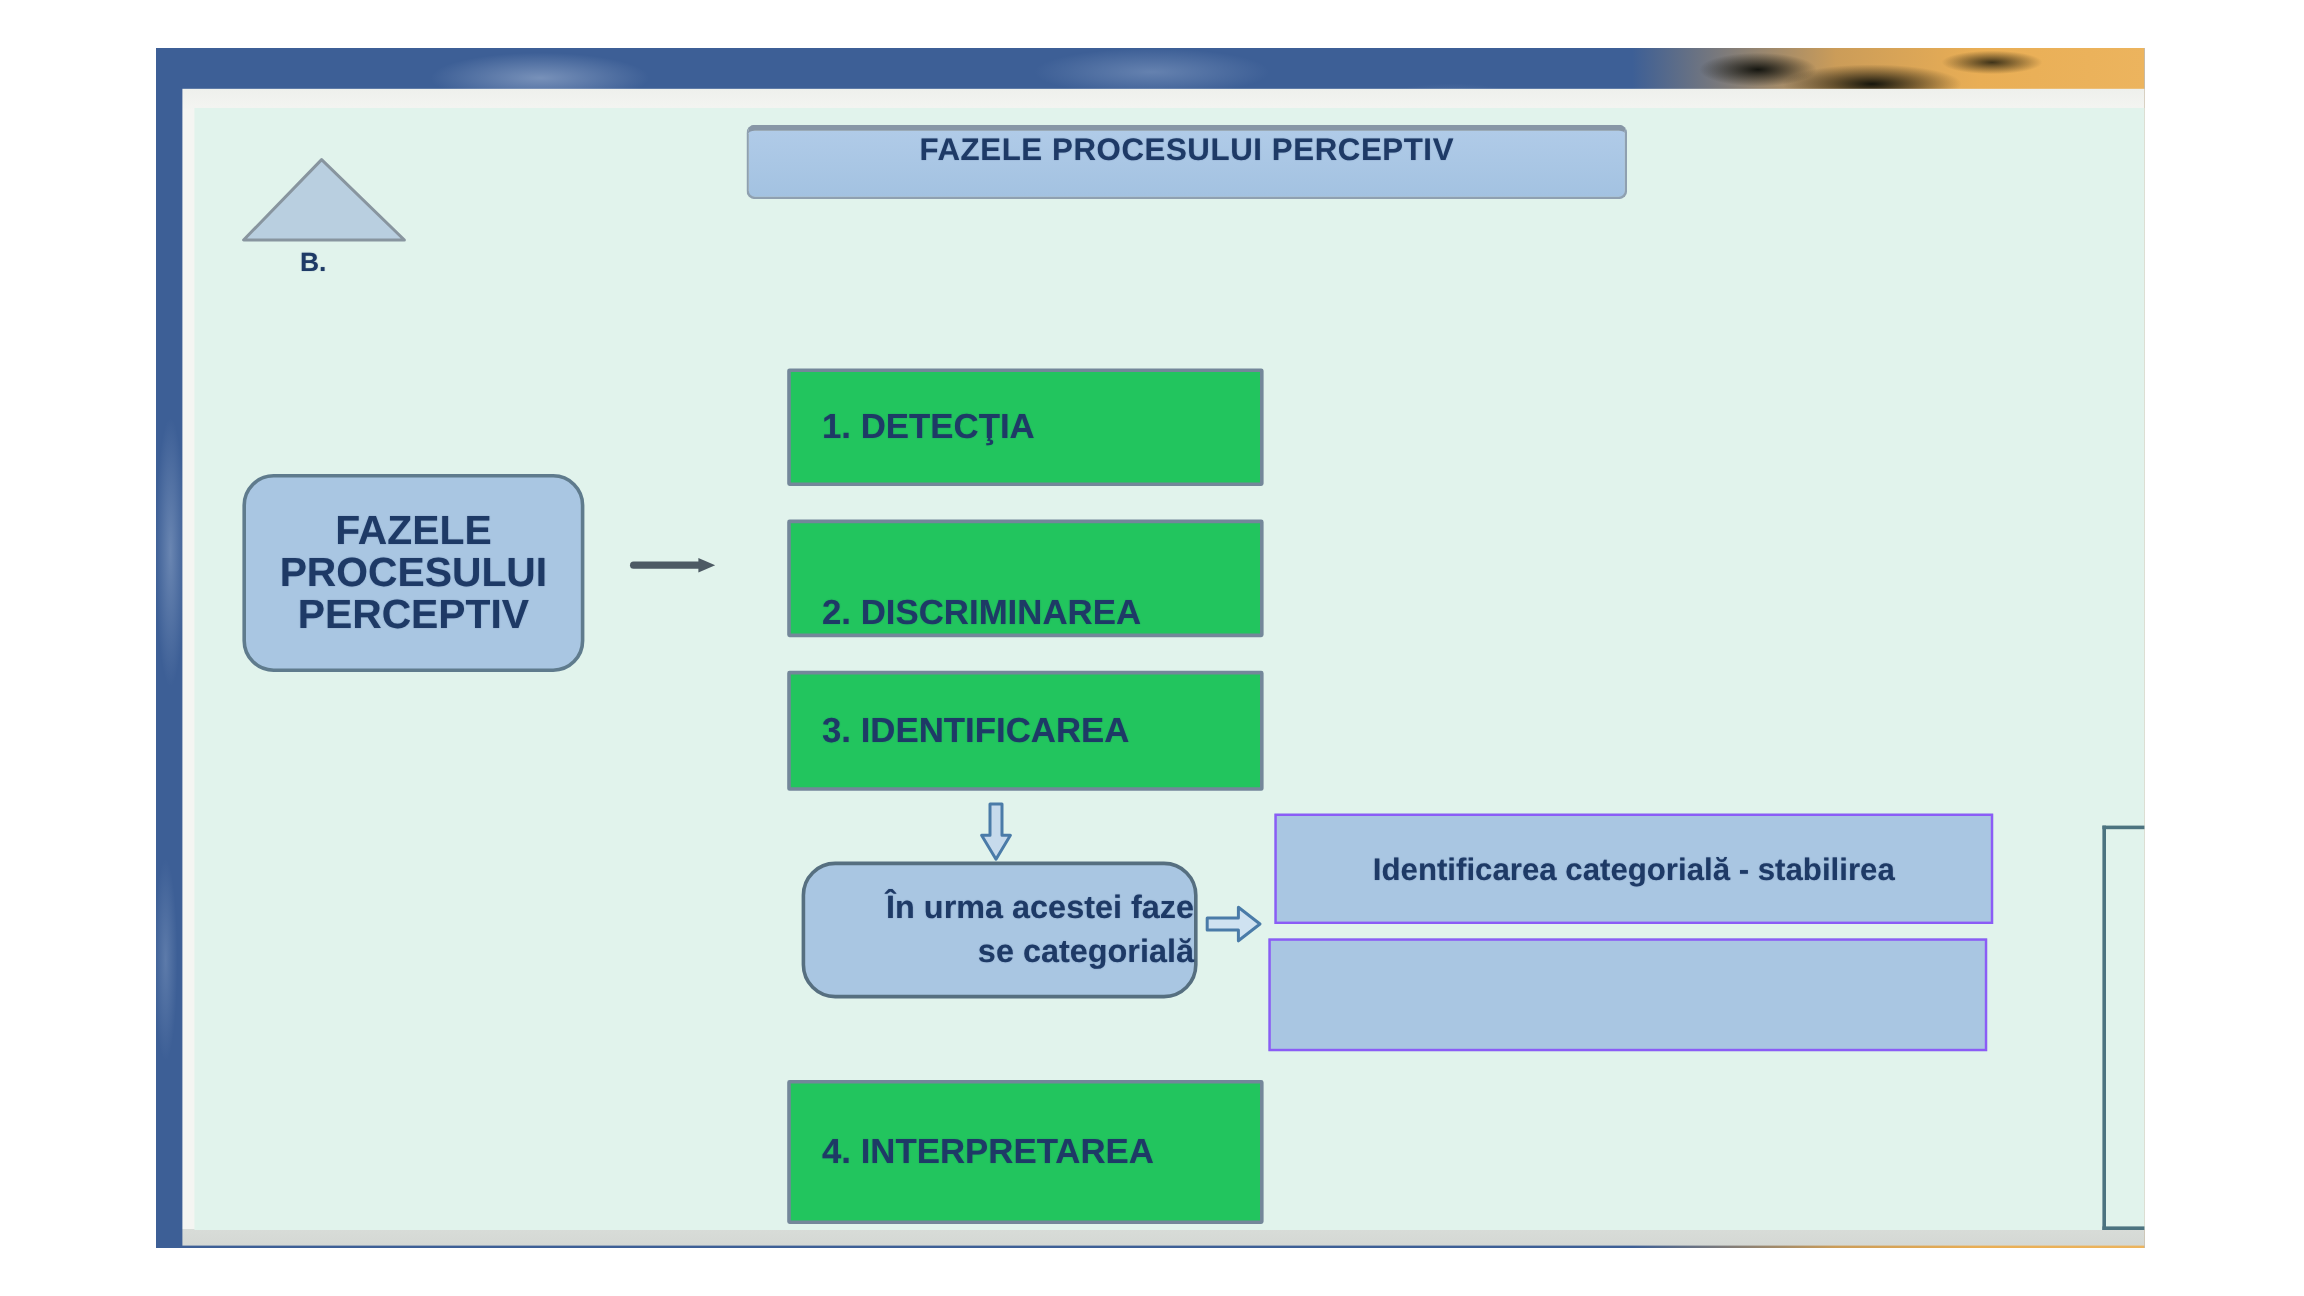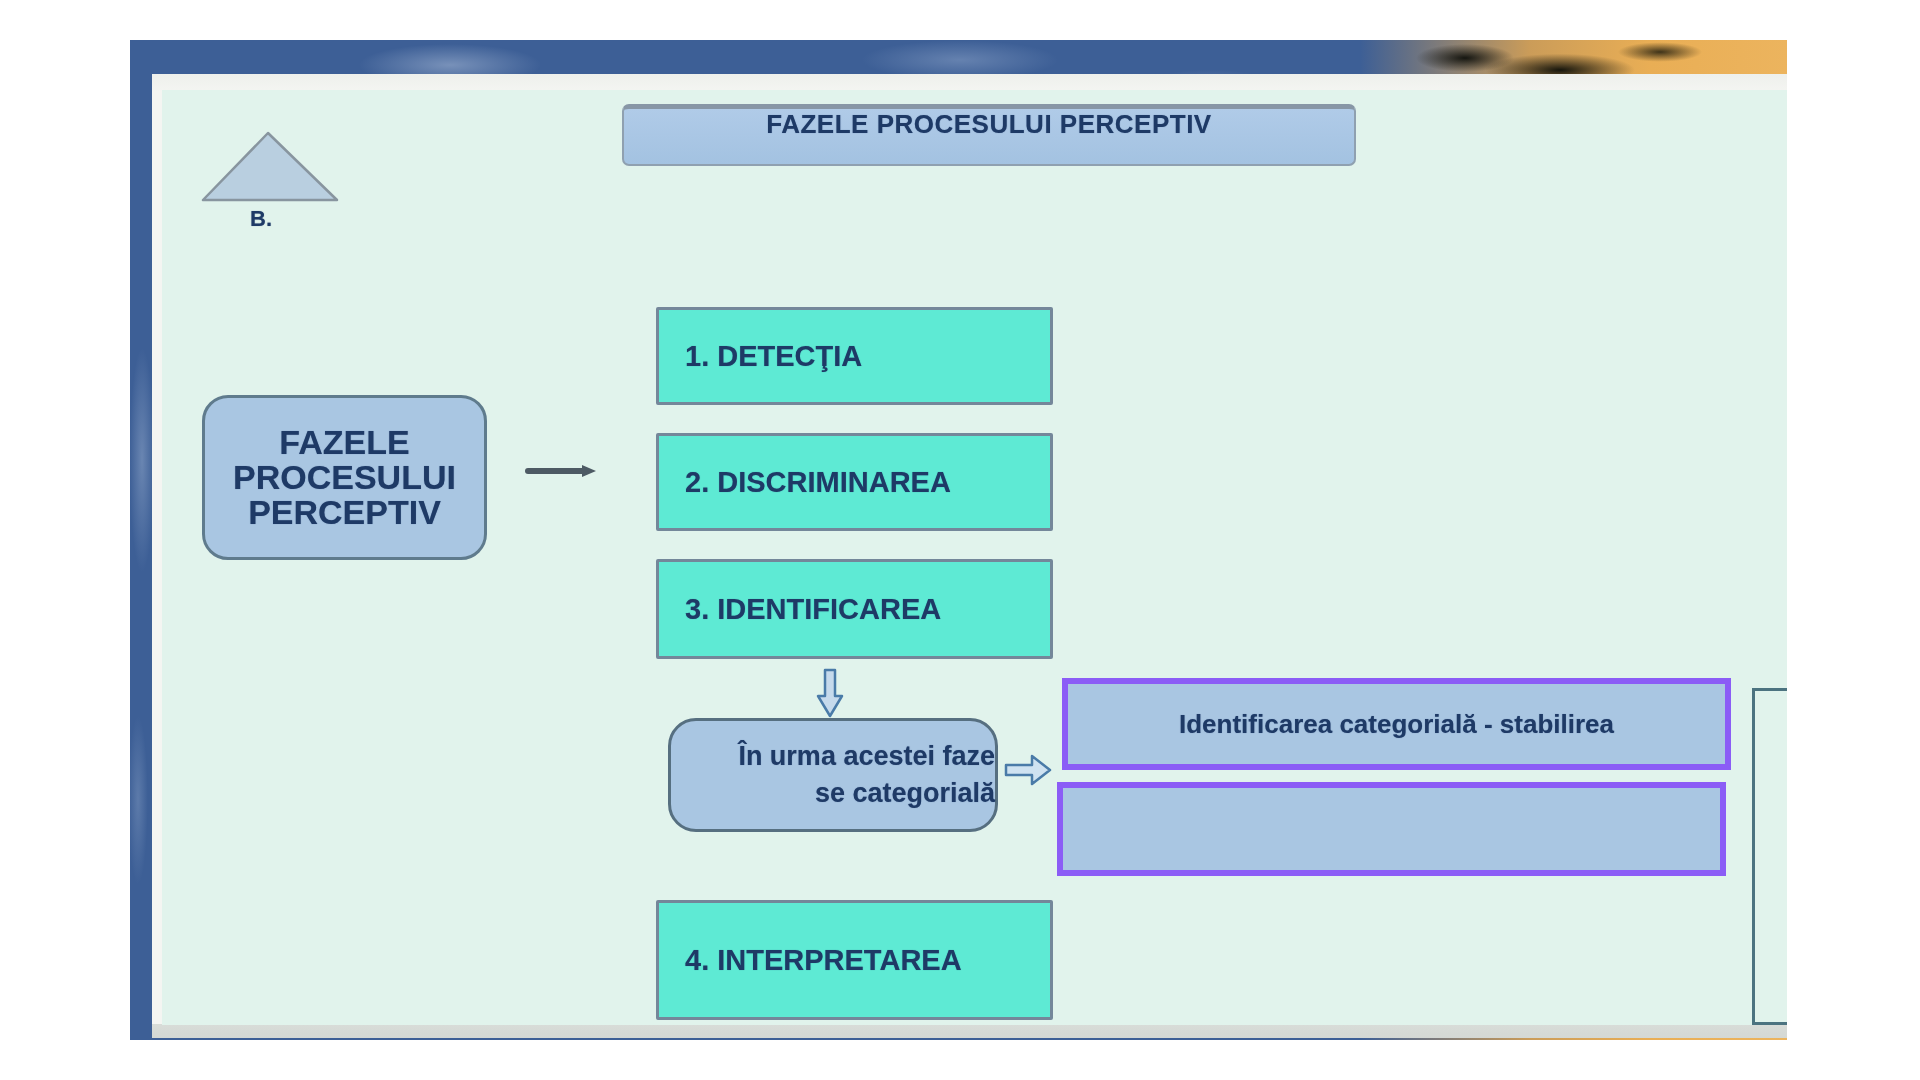--- a/index.html
+++ b/index.html
@@ -43,38 +43,38 @@
   .marker-label{position:absolute;left:88px;top:116px;font-size:22px;}
   .rootnode{
     position:absolute;left:40px;top:305px;width:285px;height:165px;
     background:#a9c6e2;border:3px solid #5f7b8d;border-radius:26px;box-sizing:border-box;
     display:flex;flex-direction:column;align-items:center;justify-content:center;
     font-size:34px;line-height:35px;text-align:center;
   }
   .connector{position:absolute;left:362px;top:373px;width:74px;height:16px;}
   .phasebox{
     position:absolute;left:494px;width:397px;height:98px;
-    background:#5eead4;border:3px solid #74879a;box-sizing:border-box;
+    background:#22c55e;border:3px solid #74879a;box-sizing:border-box;
     display:flex;align-items:center;padding-left:26px;font-size:29px;border-radius:2px;
   }
   .phase1{top:217px;}
-  .phase2{top:343px;}
+  .phase2{top:343px;align-items:flex-end;}
   .phase3{top:469px;height:100px;}
   .phase4{top:810px;height:120px;}
   .down-arrow{position:absolute;left:654px;top:578px;width:28px;height:50px;}
   .resultnode{
     position:absolute;left:506px;top:628px;width:330px;height:114px;
     background:#a9c6e2;border:3px solid #566f80;border-radius:28px;box-sizing:border-box;
     display:flex;flex-direction:column;align-items:flex-end;justify-content:center;
     font-size:27px;line-height:37px;text-align:center;
   }
   .right-arrow{position:absolute;left:842px;top:662px;width:48px;height:36px;}
   .outcomebox{
-    position:absolute;width:669px;
-    background:#a9c6e2;border:6px solid #8b5cf6;box-sizing:border-box;
+    position:absolute;width:599px;
+    background:#a9c6e2;border:2px solid #8b5cf6;box-sizing:border-box;
     display:flex;flex-direction:column;align-items:center;justify-content:center;
     font-size:26px;line-height:33px;text-align:center;
   }
   .outcome1{left:900px;top:588px;height:92px;}
   .outcome2{left:895px;top:692px;height:94px;}
   .partialbox{
     position:absolute;left:1590px;top:598px;width:240px;height:337px;
     border:3px solid #4c7380;border-right:none;box-sizing:border-box;background:transparent;
   }
   .ln{display:block;}

